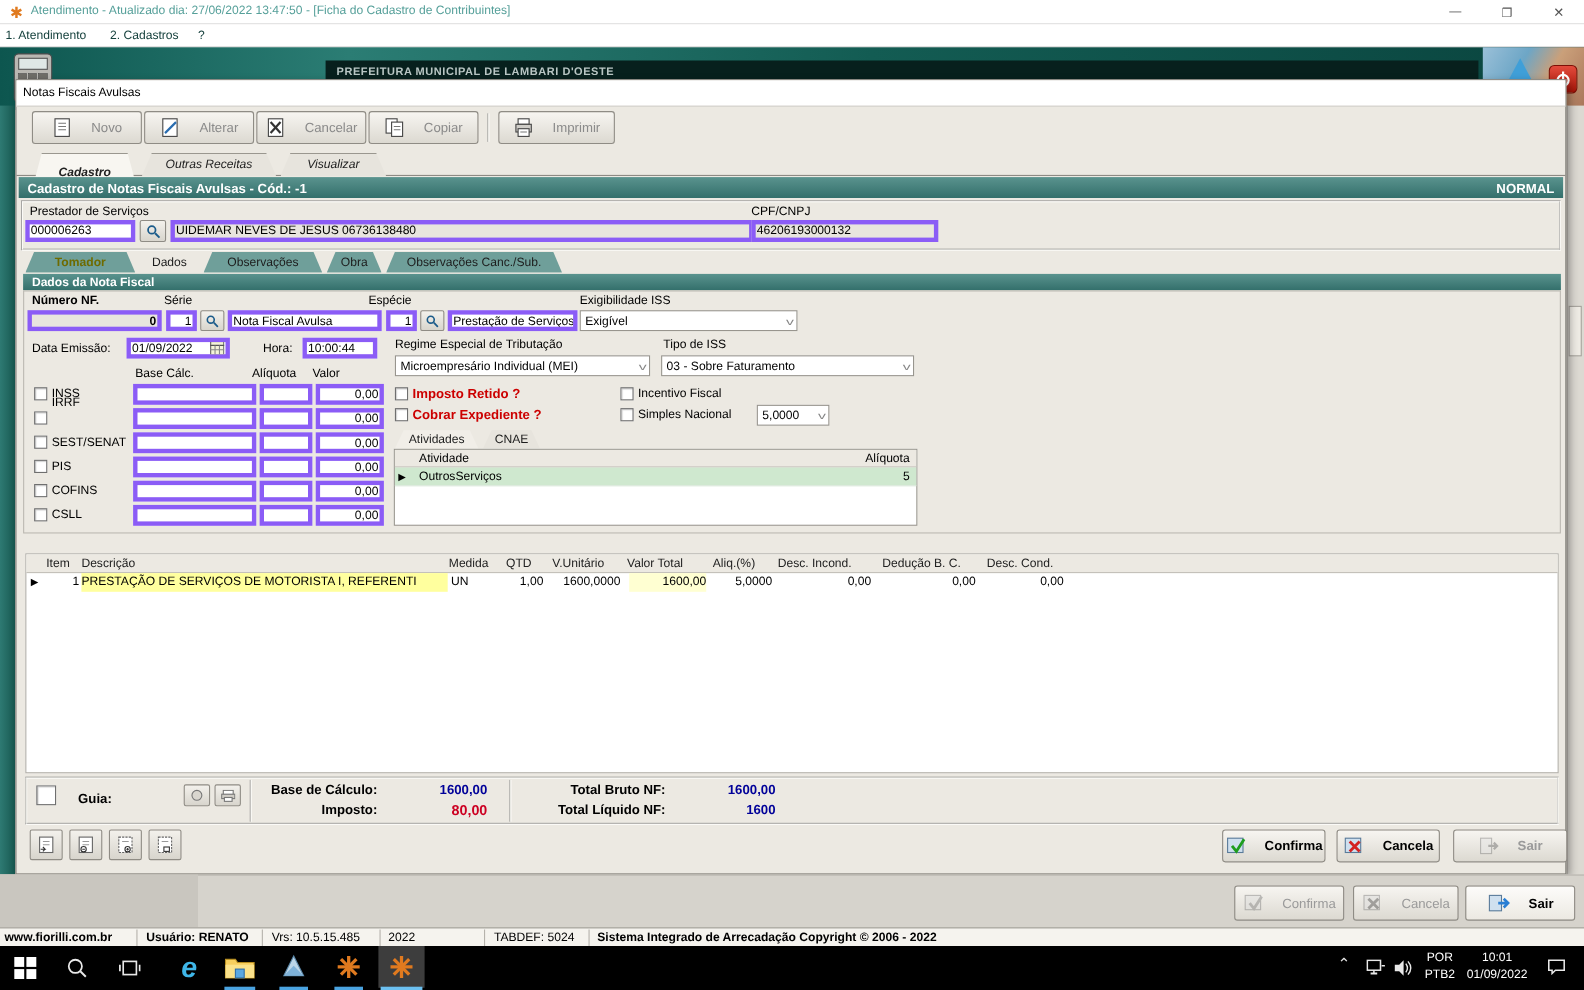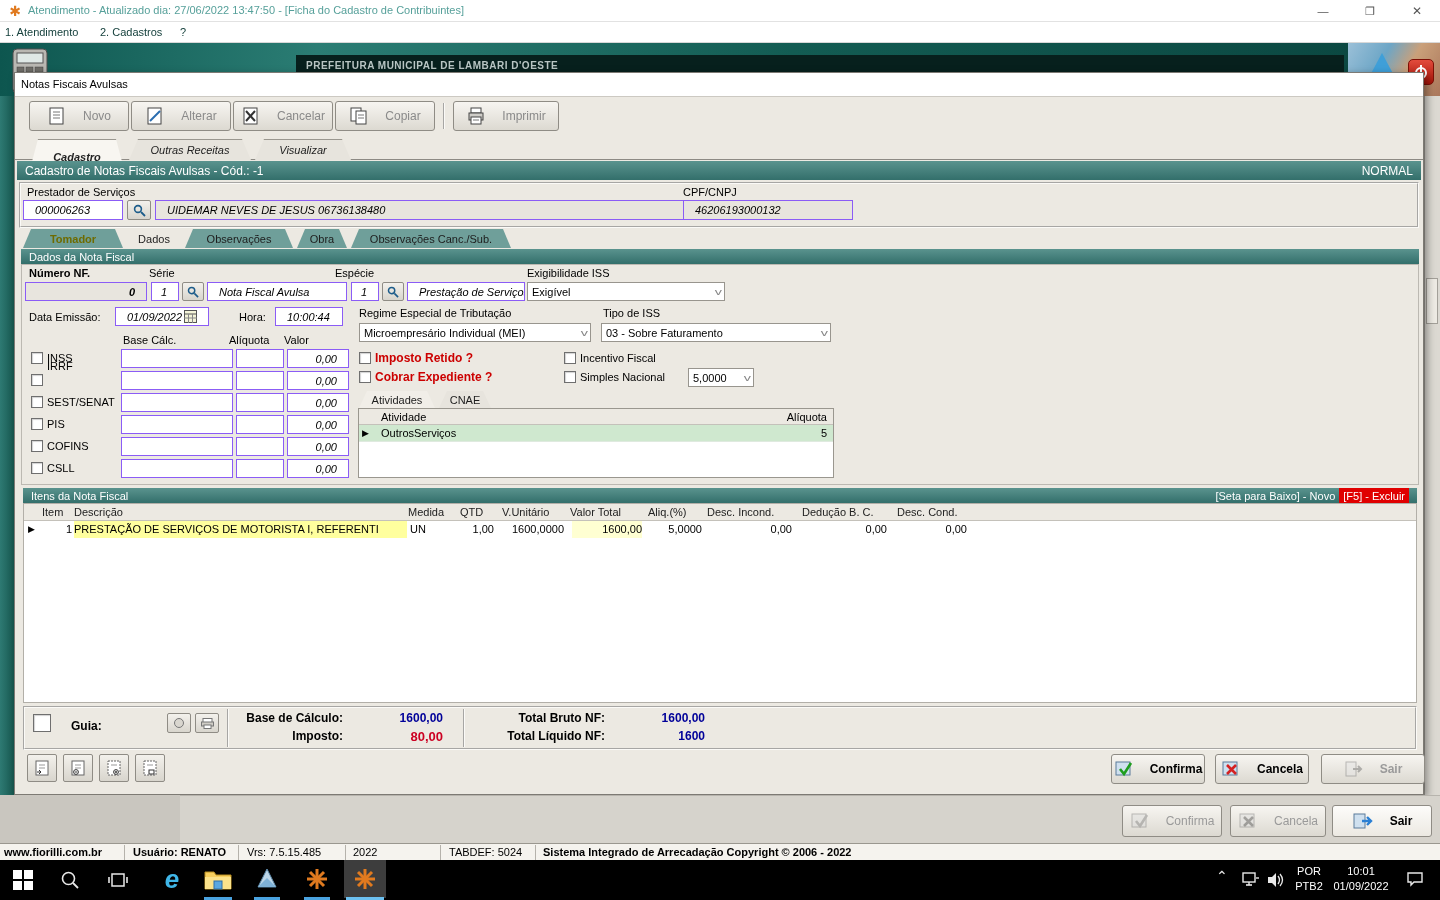--- a/index.html
+++ b/index.html
@@ -1,31 +1,31 @@
 <!DOCTYPE html>
 <html><head>
 <meta charset="utf-8">
 <style>
   html,body{margin:0;padding:0;background:#555;}
   .screen{position:relative;width:1440px;height:900px;overflow:hidden;
     font-family:"Liberation Sans",sans-serif;background:#d6d3cc;}
   .abs{position:absolute;box-sizing:border-box;}
   .t11{font-size:11px;color:#000;white-space:nowrap;}
   .b{font-weight:bold;}
-  .field{background:#fff;border:1px solid #8b5cf6;font-size:11px;display:flex;
-    align-items:center;padding:0 11px;overflow:hidden;white-space:nowrap;color:#000;font-style:italic;}
+  .field{background:#fff;border:4px solid #8b5cf6;font-size:11px;display:flex;
+    align-items:center;padding:0 1px;overflow:hidden;white-space:nowrap;color:#000;}
   .ro{background:#e8e5de;}
   .r{justify-content:flex-end;}
   .chk{width:12px;height:12px;background:#fff;border:1px solid #6f6f6f;
     box-shadow:inset 1px 1px 1px rgba(0,0,0,.18);}
   .btn{background:linear-gradient(#f7f5f1,#dcd9d1);border:1px solid #8f8c85;border-radius:3px;
     display:flex;align-items:center;justify-content:center;gap:16px;font-size:12px;color:#000;}
   .btn.dis{color:#9a9a9a;}
   .btn.dis svg{opacity:.45;filter:grayscale(1);}
-  .tealbar{background:linear-gradient(#5a938e,#336f6b);color:#fff;font-weight:normal;font-size:12px;
+  .tealbar{background:linear-gradient(#5a938e,#336f6b);color:#fff;font-weight:bold;font-size:12px;
     display:flex;align-items:center;padding:0 8px;white-space:nowrap;}
   .tab{clip-path:polygon(9px 0,calc(100% - 9px) 0,100% 100%,0 100%);display:flex;align-items:center;
     justify-content:center;font-style:italic;font-size:11px;background:#e7e4dd;color:#222;
     border-top:1px solid #9a978f;white-space:nowrap;}
   .tab.on{background:#f8f6f1;font-weight:bold;}
   .dtab{clip-path:polygon(8px 0,calc(100% - 8px) 0,100% 100%,0 100%);font-size:11px;background:#6f9f9a;
     color:#1d1d1d;display:flex;align-items:center;justify-content:center;white-space:nowrap;}
   .dtab.on{background:#ece9e2;font-weight:bold;font-weight:normal;}
   .dd{background:#fff;border:1px solid #98958e;font-size:11px;display:flex;align-items:center;
     padding:0 4px;justify-content:space-between;white-space:nowrap;color:#000;}
@@ -316,27 +316,20 @@
         <span class="abs t11" style="left:22px;top:2px;">Atividade</span>
         <span class="abs t11" style="right:6px;top:2px;">Alíquota</span>
       </div>
       <div class="abs" style="left:0;top:16px;width:474px;height:17px;background:#cfe8cf;border-bottom:1px solid #dfeadf;">
         <span class="abs" style="left:3px;top:3px;font-size:9px;">▶</span>
         <span class="abs t11" style="left:22px;top:2px;">OutrosServiços</span>
         <span class="abs t11" style="right:6px;top:2px;">5</span>
       </div>
     </div>
 
-    <div class="abs tealbar" style="left:8px;top:415px;width:1394px;height:15px;font-size:11px;justify-content:space-between;">
-      <span>Itens da Nota Fiscal</span>
-      <span style="display:flex;align-items:center;gap:4px;">
-        <span>[Seta para Baixo] - Novo</span>
-        <span style="background:#e00000;color:#fff;padding:0 4px;height:15px;display:flex;align-items:center;">[F5] - Excluir</span>
-      </span>
-    </div>
 
     <div class="abs" style="left:8px;top:430px;width:1394px;height:200px;background:#fff;border:1px solid #b2afa8;">
       <div class="abs" style="left:0;top:0;width:1392px;height:17px;background:#ece9e2;border-bottom:1px solid #c4c1ba;">
         <span class="hcell" style="left:18px;">Item</span>
         <span class="hcell" style="left:50px;">Descrição</span>
         <span class="hcell" style="left:384px;">Medida</span>
         <span class="hcell" style="left:436px;">QTD</span>
         <span class="hcell" style="left:478px;">V.Unitário</span>
         <span class="hcell" style="left:546px;">Valor Total</span>
         <span class="hcell" style="left:624px;">Aliq.(%)</span>
@@ -488,21 +481,21 @@
         </svg>
     </span>
     <span>Sair</span>
   </div>
 
   <div class="abs" style="left:0;top:843px;width:1440px;height:17px;background:#f5f3ee;border-top:1px solid #9a978f;">
     <span class="abs t11 b" style="left:4px;top:2px;">www.fiorilli.com.br</span>
     <span class="abs" style="left:124px;top:1px;width:1px;height:15px;background:#b5b2ab;"></span>
     <span class="abs t11 b" style="left:133px;top:2px;">Usuário: RENATO</span>
     <span class="abs" style="left:238px;top:1px;width:1px;height:15px;background:#b5b2ab;"></span>
-    <span class="abs t11" style="left:247px;top:2px;">Vrs: 7.5.15.485</span>
+    <span class="abs t11" style="left:247px;top:2px;">Vrs: 10.5.15.485</span>
     <span class="abs" style="left:345px;top:1px;width:1px;height:15px;background:#b5b2ab;"></span>
     <span class="abs t11" style="left:353px;top:2px;">2022</span>
     <span class="abs" style="left:440px;top:1px;width:1px;height:15px;background:#b5b2ab;"></span>
     <span class="abs t11" style="left:449px;top:2px;">TABDEF: 5024</span>
     <span class="abs" style="left:535px;top:1px;width:1px;height:15px;background:#b5b2ab;"></span>
     <span class="abs t11 b" style="left:543px;top:2px;">Sistema Integrado de Arrecadação Copyright © 2006 - 2022</span>
   </div>
 
   <div class="abs" style="left:0;top:860px;width:1440px;height:40px;background:#000;">
     <div class="abs" style="left:12px;top:9px;width:24px;height:22px;">

